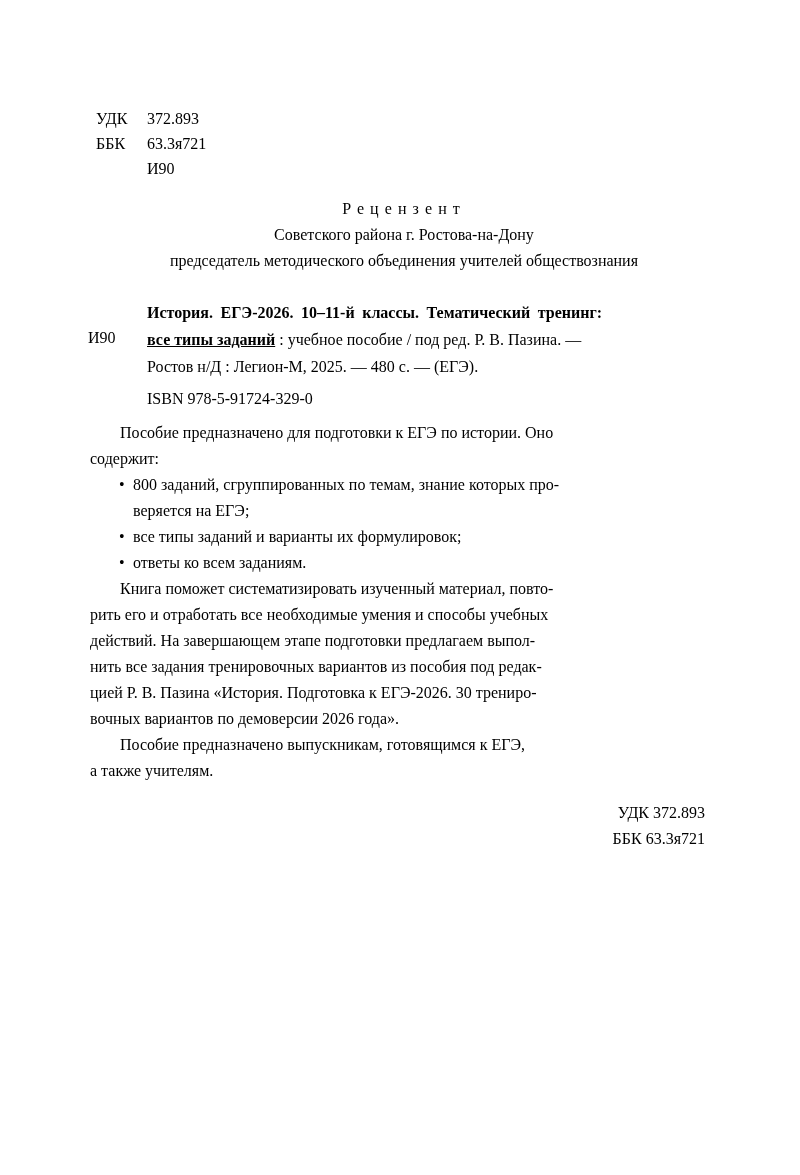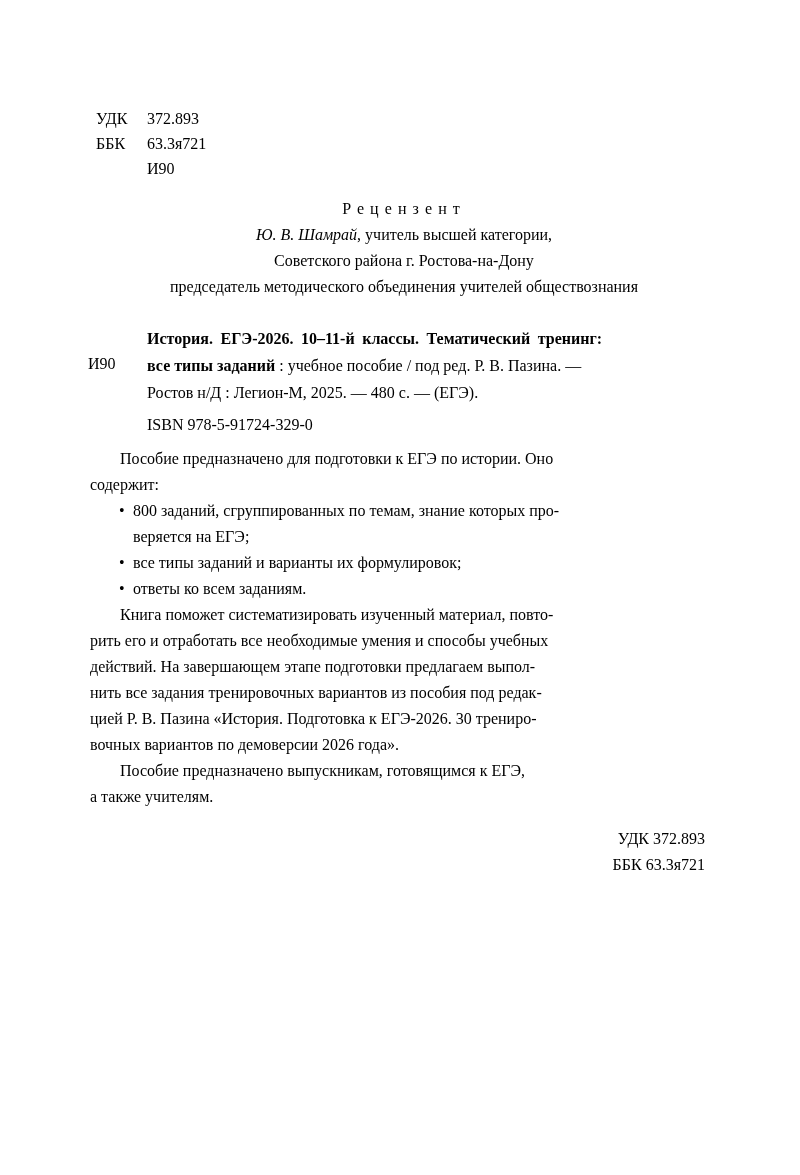--- a/index.html
+++ b/index.html
@@ -36,21 +36,21 @@
 
   
   .credits { margin-top: 17px; text-align: center; }
   .credits-line { line-height: 26px; }
 
   
   .bib { position: relative; margin-top: 25px; padding-left: 57px; }
   .bib-sign { position: absolute; left: -2px; top: 26px; }
   .bib-line { line-height: 27px; }
   .bib-title-1 { font-weight: bold; word-spacing: 3.5px; }
-  .bold { font-weight: bold; }
+  .bold { font-weight: bold; text-decoration: underline; }
   .bib-isbn { margin-top: 5px; line-height: 27px; }
 
   
   .annotation { margin-top: 8px; }
   .annotation p { margin: 0; text-indent: 30px; }
   .bullet-row { display: flex; padding-left: 29px; }
   .bullet-marker { flex: none; width: 14px; }
   .bullet-text { flex: 1; }
 
   
@@ -77,23 +77,20 @@
       <span class="code-label">УДК</span><span>372.893</span>
     </div>
     <div class="code-line">
       <span class="code-label">ББК</span><span>63.3я721</span>
     </div>
     <div class="code-sign">И90</div>
   </div>
 
   <div class="reviewer">
     <div class="reviewer-heading">Рецензент</div>
-    <div class="reviewer-line">
-      <span class="it">Ю. В.  Шамрай</span><span>, учитель высшей категории,</span>
-    </div>
     <div class="reviewer-line">Советского района г. Ростова-на-Дону</div>
     <div class="reviewer-line">председатель методического объединения учителей обществознания</div>
   </div>
 
 
   <div class="bib">
     <span class="bib-sign">И90</span>
     <div class="bib-line bib-title-1">История. ЕГЭ-2026. 10–11-й классы. Тематический тренинг:</div>
     <div class="bib-line">
       <span class="bold">все типы заданий</span><span> : учебное пособие / под ред. Р. В. Пазина. —</span>

